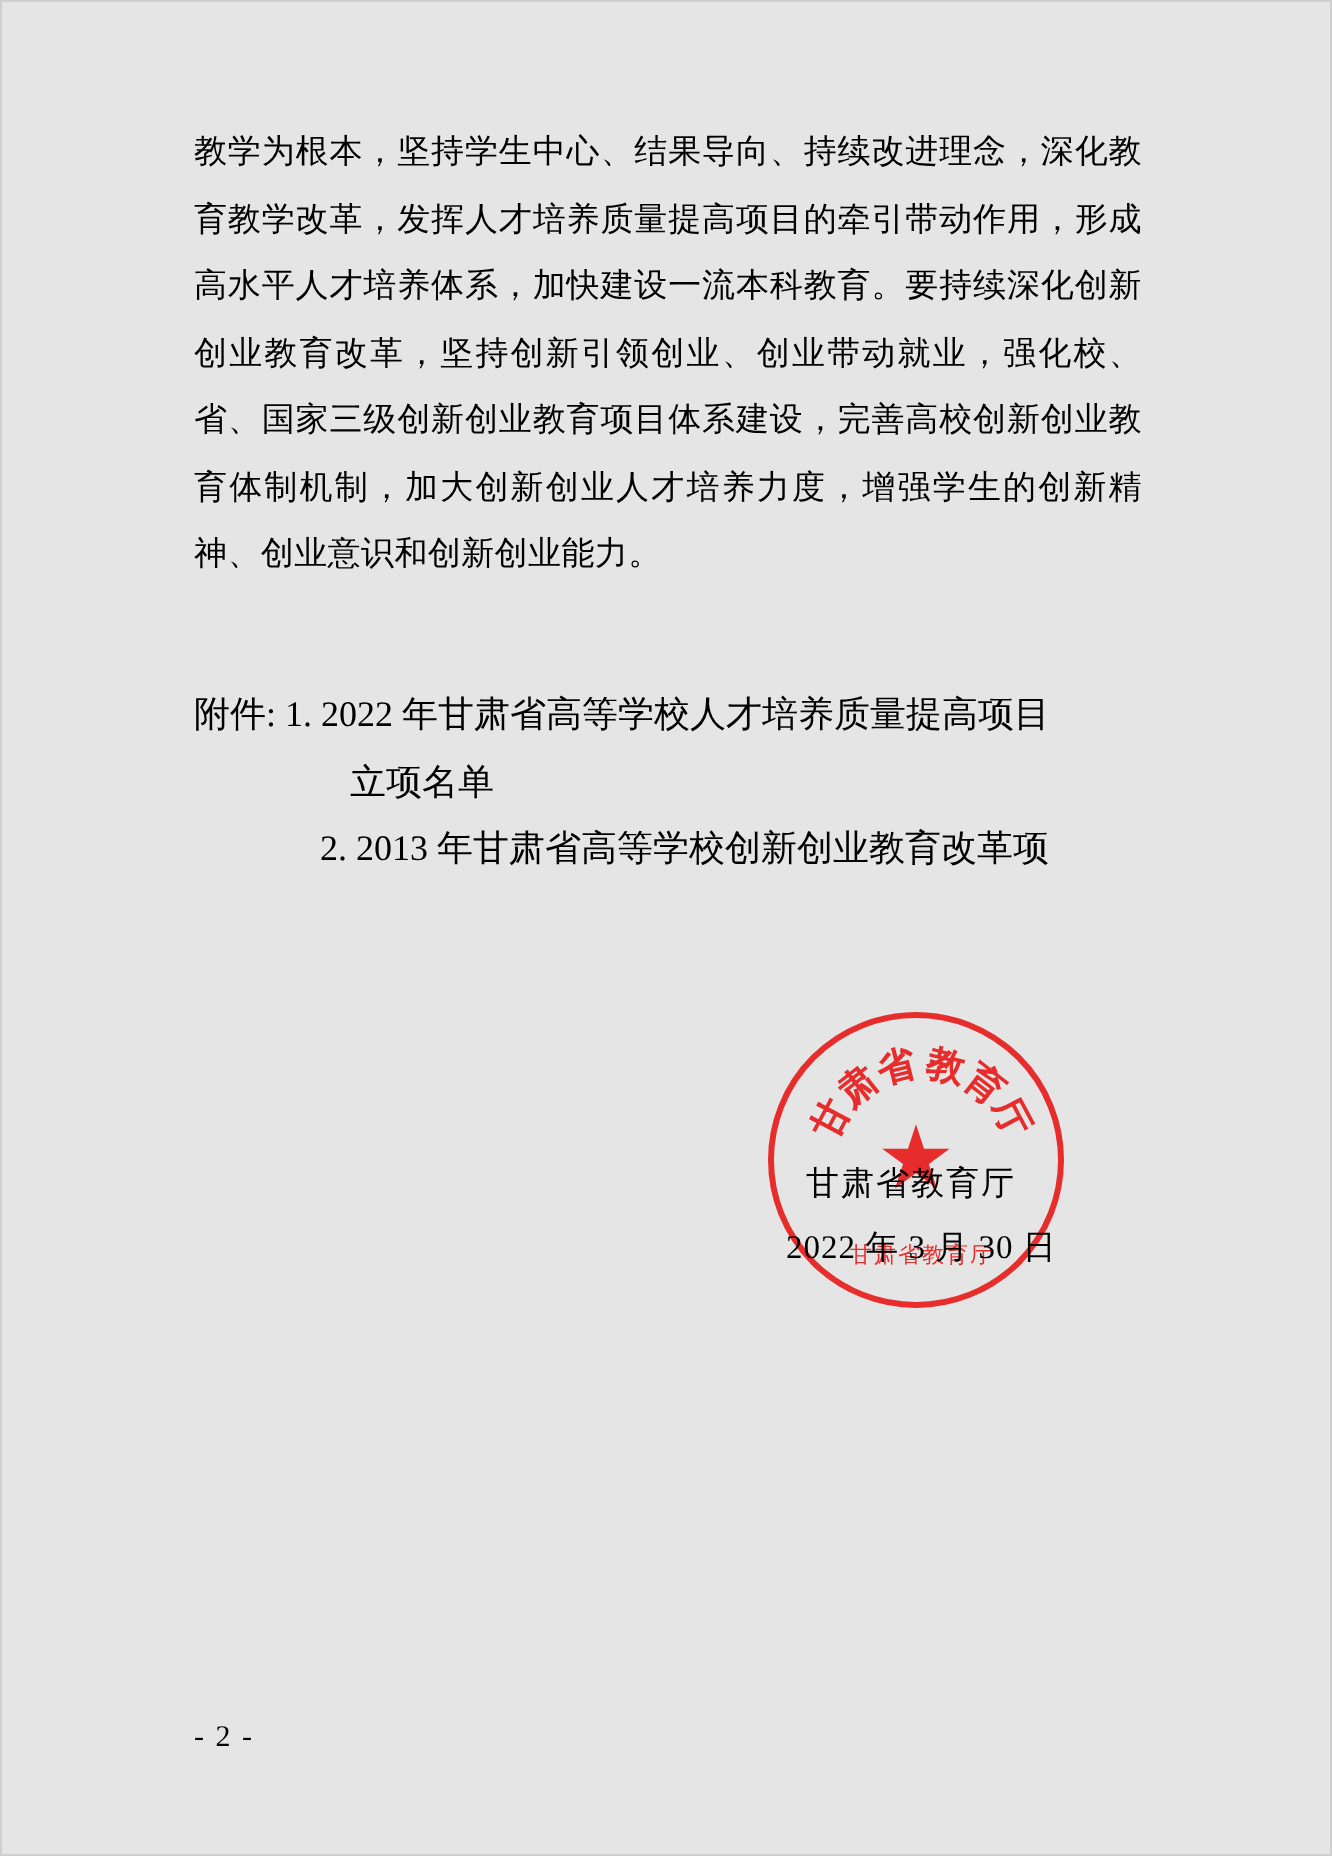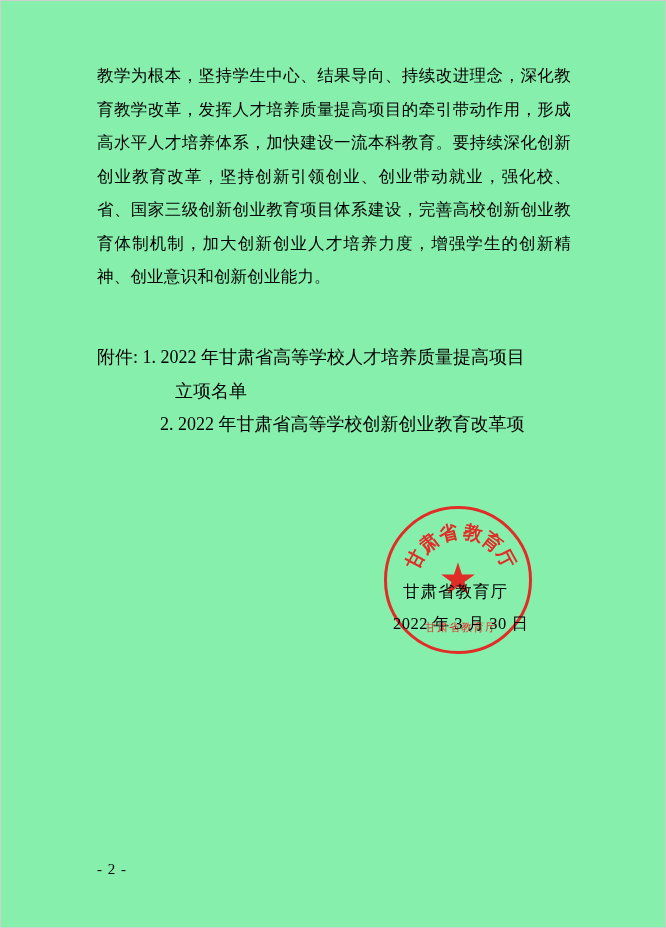--- a/index.html
+++ b/index.html
@@ -13,21 +13,21 @@
     position: relative;
     font-family: "Liberation Serif", serif;
     color: #000000;
     overflow: hidden;
   }
   .page {
     position: absolute;
     left: 0; top: 0;
     width: 666px;
     height: 928px;
-    background: #86efac;
+    background: #e5e5e5;
     border: 1px solid #cfcfcf;
     box-sizing: border-box;
   }
   .body-text {
     position: absolute;
     left: 96px;
     top: 58px;
     width: 474px;
     font-size: 16.5px;
     line-height: 33.5px;
@@ -131,21 +131,21 @@
 
 <div class="page">
 
   <div class="body-text">
     <p>教学为根本，坚持学生中心、结果导向、持续改进理念，深化教育教学改革，发挥人才培养质量提高项目的牵引带动作用，形成高水平人才培养体系，加快建设一流本科教育。要持续深化创新创业教育改革，坚持创新引领创业、创业带动就业，强化校、省、国家三级创新创业教育项目体系建设，完善高校创新创业教育体制机制，加大创新创业人才培养力度，增强学生的创新精神、创业意识和创新创业能力。</p>
   </div>
 
   <div class="attachments">
     <span class="att-line att-1"><span>附件:</span> <span>1. 2022 年甘肃省高等学校人才培养质量提高项目</span></span>
     <span class="att-line att-1b">立项名单</span>
-    <span class="att-line att-2">2. 2022 年甘肃省高等学校创新创业教育改革项</span>
+    <span class="att-line att-2">2. 2013 年甘肃省高等学校创新创业教育改革项</span>
   </div>
 
   <div class="seal">
     <div class="seal-text">
       <span style="transform: rotate(-62deg) translate(-10px, -64px);">甘</span>
       <span style="transform: rotate(-38deg) translate(-10px, -64px);">肃</span>
       <span style="transform: rotate(-14deg) translate(-10px, -64px);">省</span>
       <span style="transform: rotate(14deg) translate(-10px, -64px);">教</span>
       <span style="transform: rotate(38deg) translate(-10px, -64px);">育</span>
       <span style="transform: rotate(62deg) translate(-10px, -64px);">厅</span>

